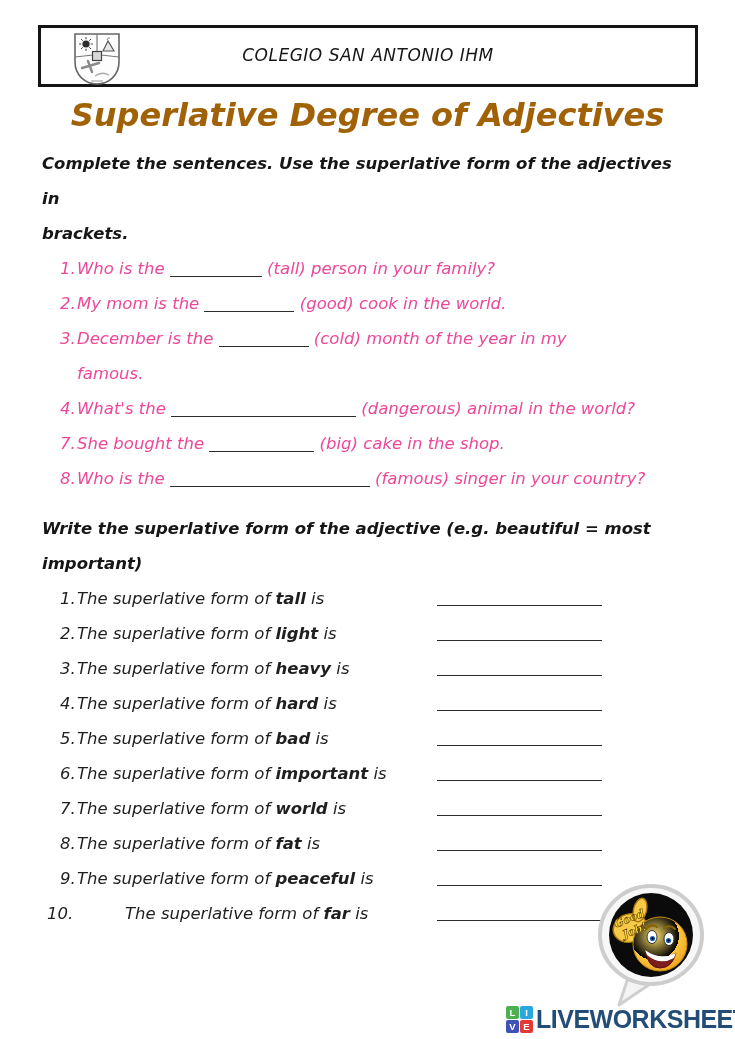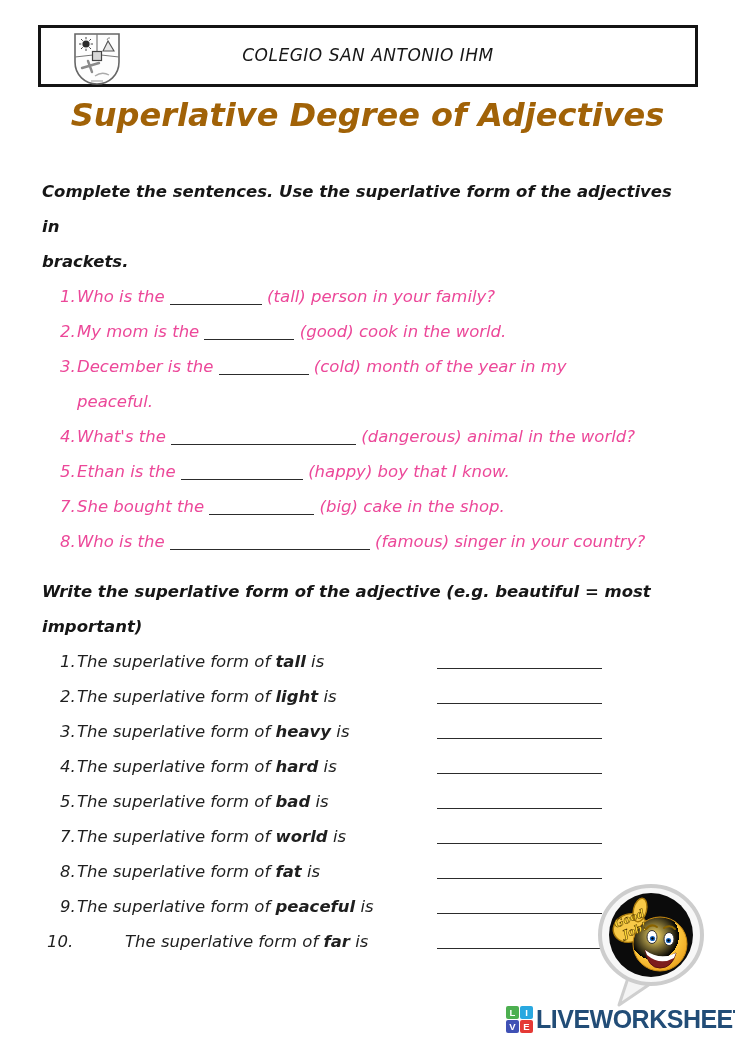--- a/index.html
+++ b/index.html
@@ -21,21 +21,21 @@
   .crest { position:absolute; left:30px; top:3px; }
 
   
   .title {
     position:absolute; top:96px; left:0; right:0; text-align:center;
     font-size:32px; font-weight:bold; font-style:italic; color:#a16207;
   }
 
   
   .content { position:absolute; left:42px; top:146px; width:652px;
-    font-size:16.5px; line-height:35px; font-style:italic;margin-top:28px; }
+    font-size:16.5px; line-height:35px; font-style:italic; }
   .instr { font-weight:bold; color:#161616; }
   .instr div { display:block; }
 
   .ex-item { padding-left:35px; color:#ec4899; }
   .num { display:inline-block; width:17px; margin-left:-17px; }
   .num10 { width:30px; margin-left:-30px; }
   .blank {
     display:inline-block; height:12px; vertical-align:-3px;
     border-bottom:1.7px solid #2c2c2c;
   }
@@ -108,38 +108,38 @@
   <div class="content">
 
     <div class="instr">
       <div>Complete the sentences. Use the superlative form of the adjectives in</div>
       <div>brackets.</div>
     </div>
 
     <div id="ex1-list">
         <div class="ex-item"><span class="num">1.</span>Who is the <span class="blank" style="width: 92px;"></span> (tall) person in your family?</div>
         <div class="ex-item"><span class="num">2.</span>My mom is the <span class="blank" style="width: 90px;"></span> (good) cook in the world.</div>
-        <div class="ex-item"><span class="num">3.</span>December is the <span class="blank" style="width: 90px;"></span> (cold) month of the year in my<span class="line2">peaceful.</span></div>
+        <div class="ex-item"><span class="num">3.</span>December is the <span class="blank" style="width: 90px;"></span> (cold) month of the year in my<span class="line2">famous.</span></div>
         <div class="ex-item"><span class="num">4.</span>What's the <span class="blank" style="width: 185px;"></span> (dangerous) animal in the world?</div>
-        <div class="ex-item"><span class="num">5.</span>Ethan is the <span class="blank" style="width: 122px;"></span> (happy) boy that I know.</div>
         <div class="ex-item"><span class="num">7.</span>She bought the <span class="blank" style="width: 105px;"></span> (big) cake in the shop.</div>
         <div class="ex-item"><span class="num">8.</span>Who is the <span class="blank" style="width: 200px;"></span> (famous) singer in your country?</div>
       </div>
 
     <div class="instr ex2-wrap">
       <div>Write the superlative form of the adjective (e.g. beautiful = most</div>
       <div>important)</div>
     </div>
 
     <div id="ex2-list">
         <div class="ex2-item"><span class="num">1.</span><span>The superlative form of <span class="adj">tall</span> is</span><span class="blank2"></span></div>
         <div class="ex2-item"><span class="num">2.</span><span>The superlative form of <span class="adj">light</span> is</span><span class="blank2"></span></div>
         <div class="ex2-item"><span class="num">3.</span><span>The superlative form of <span class="adj">heavy</span> is</span><span class="blank2"></span></div>
         <div class="ex2-item"><span class="num">4.</span><span>The superlative form of <span class="adj">hard</span> is</span><span class="blank2"></span></div>
         <div class="ex2-item"><span class="num">5.</span><span>The superlative form of <span class="adj">bad</span> is</span><span class="blank2"></span></div>
+        <div class="ex2-item"><span class="num">6.</span><span>The superlative form of <span class="adj">important</span> is</span><span class="blank2"></span></div>
         <div class="ex2-item"><span class="num">7.</span><span>The superlative form of <span class="adj">world</span> is</span><span class="blank2"></span></div>
         <div class="ex2-item"><span class="num">8.</span><span>The superlative form of <span class="adj">fat</span> is</span><span class="blank2"></span></div>
         <div class="ex2-item"><span class="num">9.</span><span>The superlative form of <span class="adj">peaceful</span> is</span><span class="blank2"></span></div>
         <div class="ex2-item"><span class="num num10">10.</span><span style="margin-left: 48px;">The superlative form of <span class="adj">far</span> is</span><span class="blank2"></span></div>
       </div>
   </div>
 
   <span class="badge">
     <svg width="110" height="124" viewBox="0 0 110 124">
       <defs>

